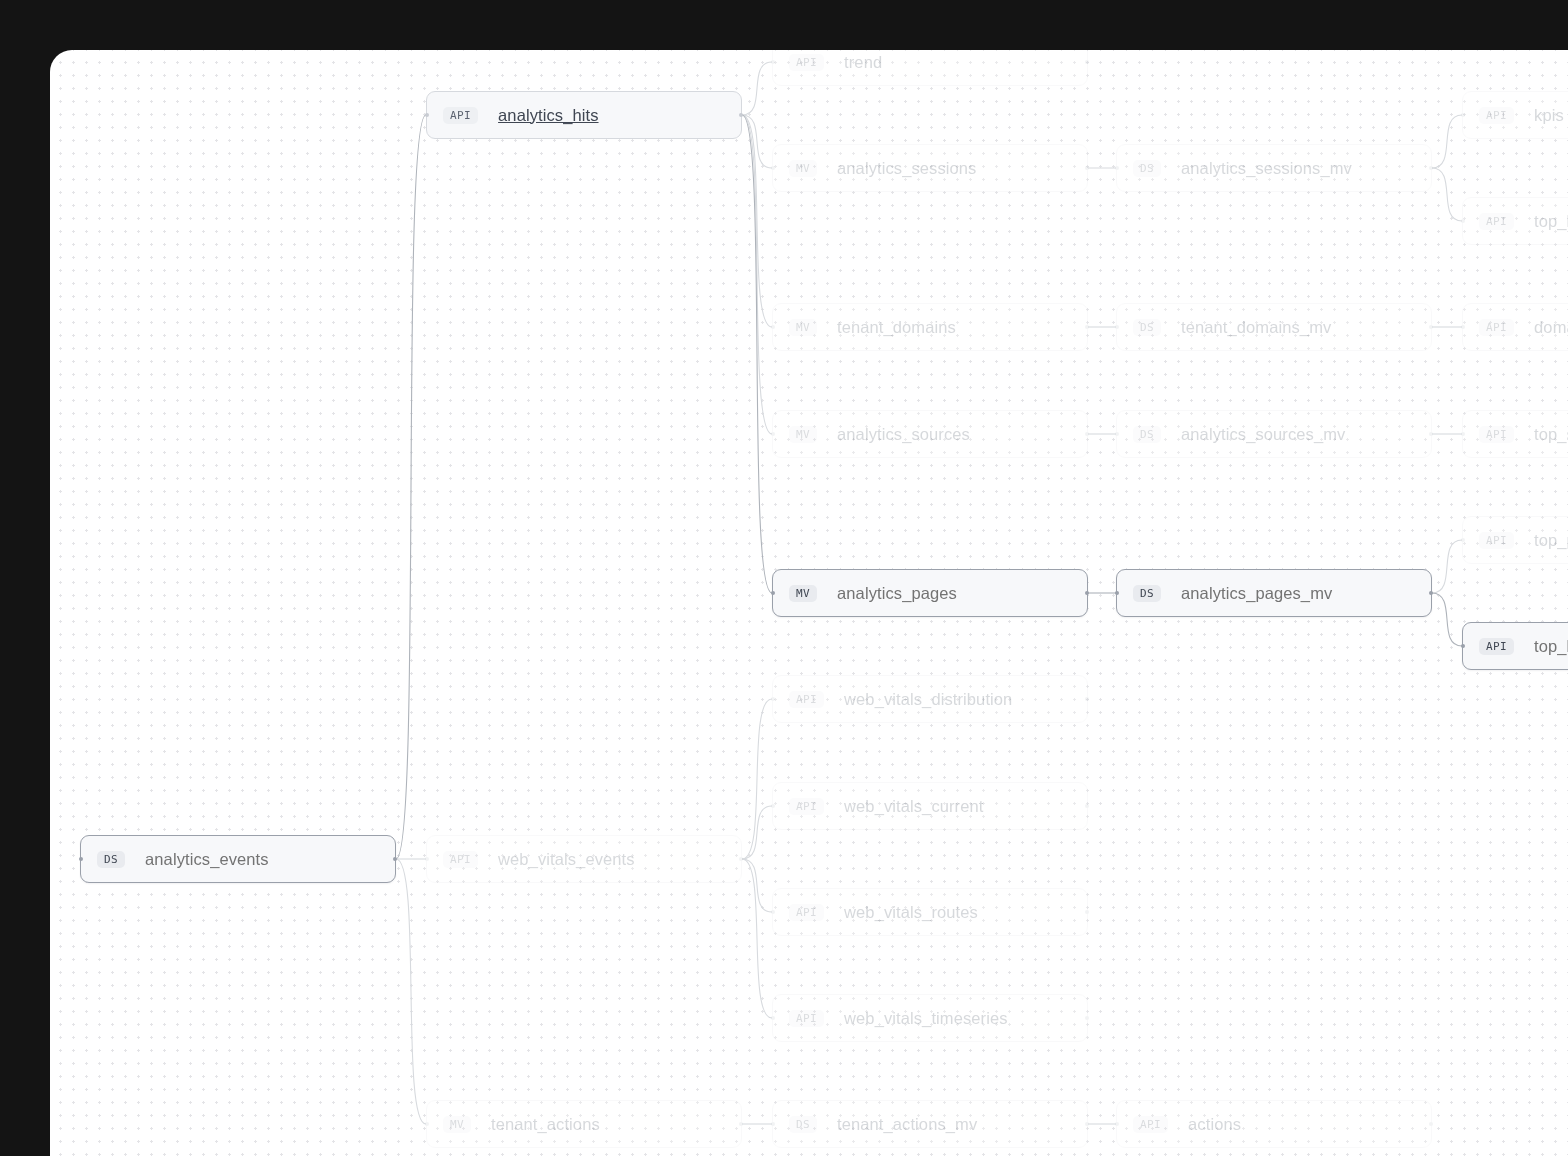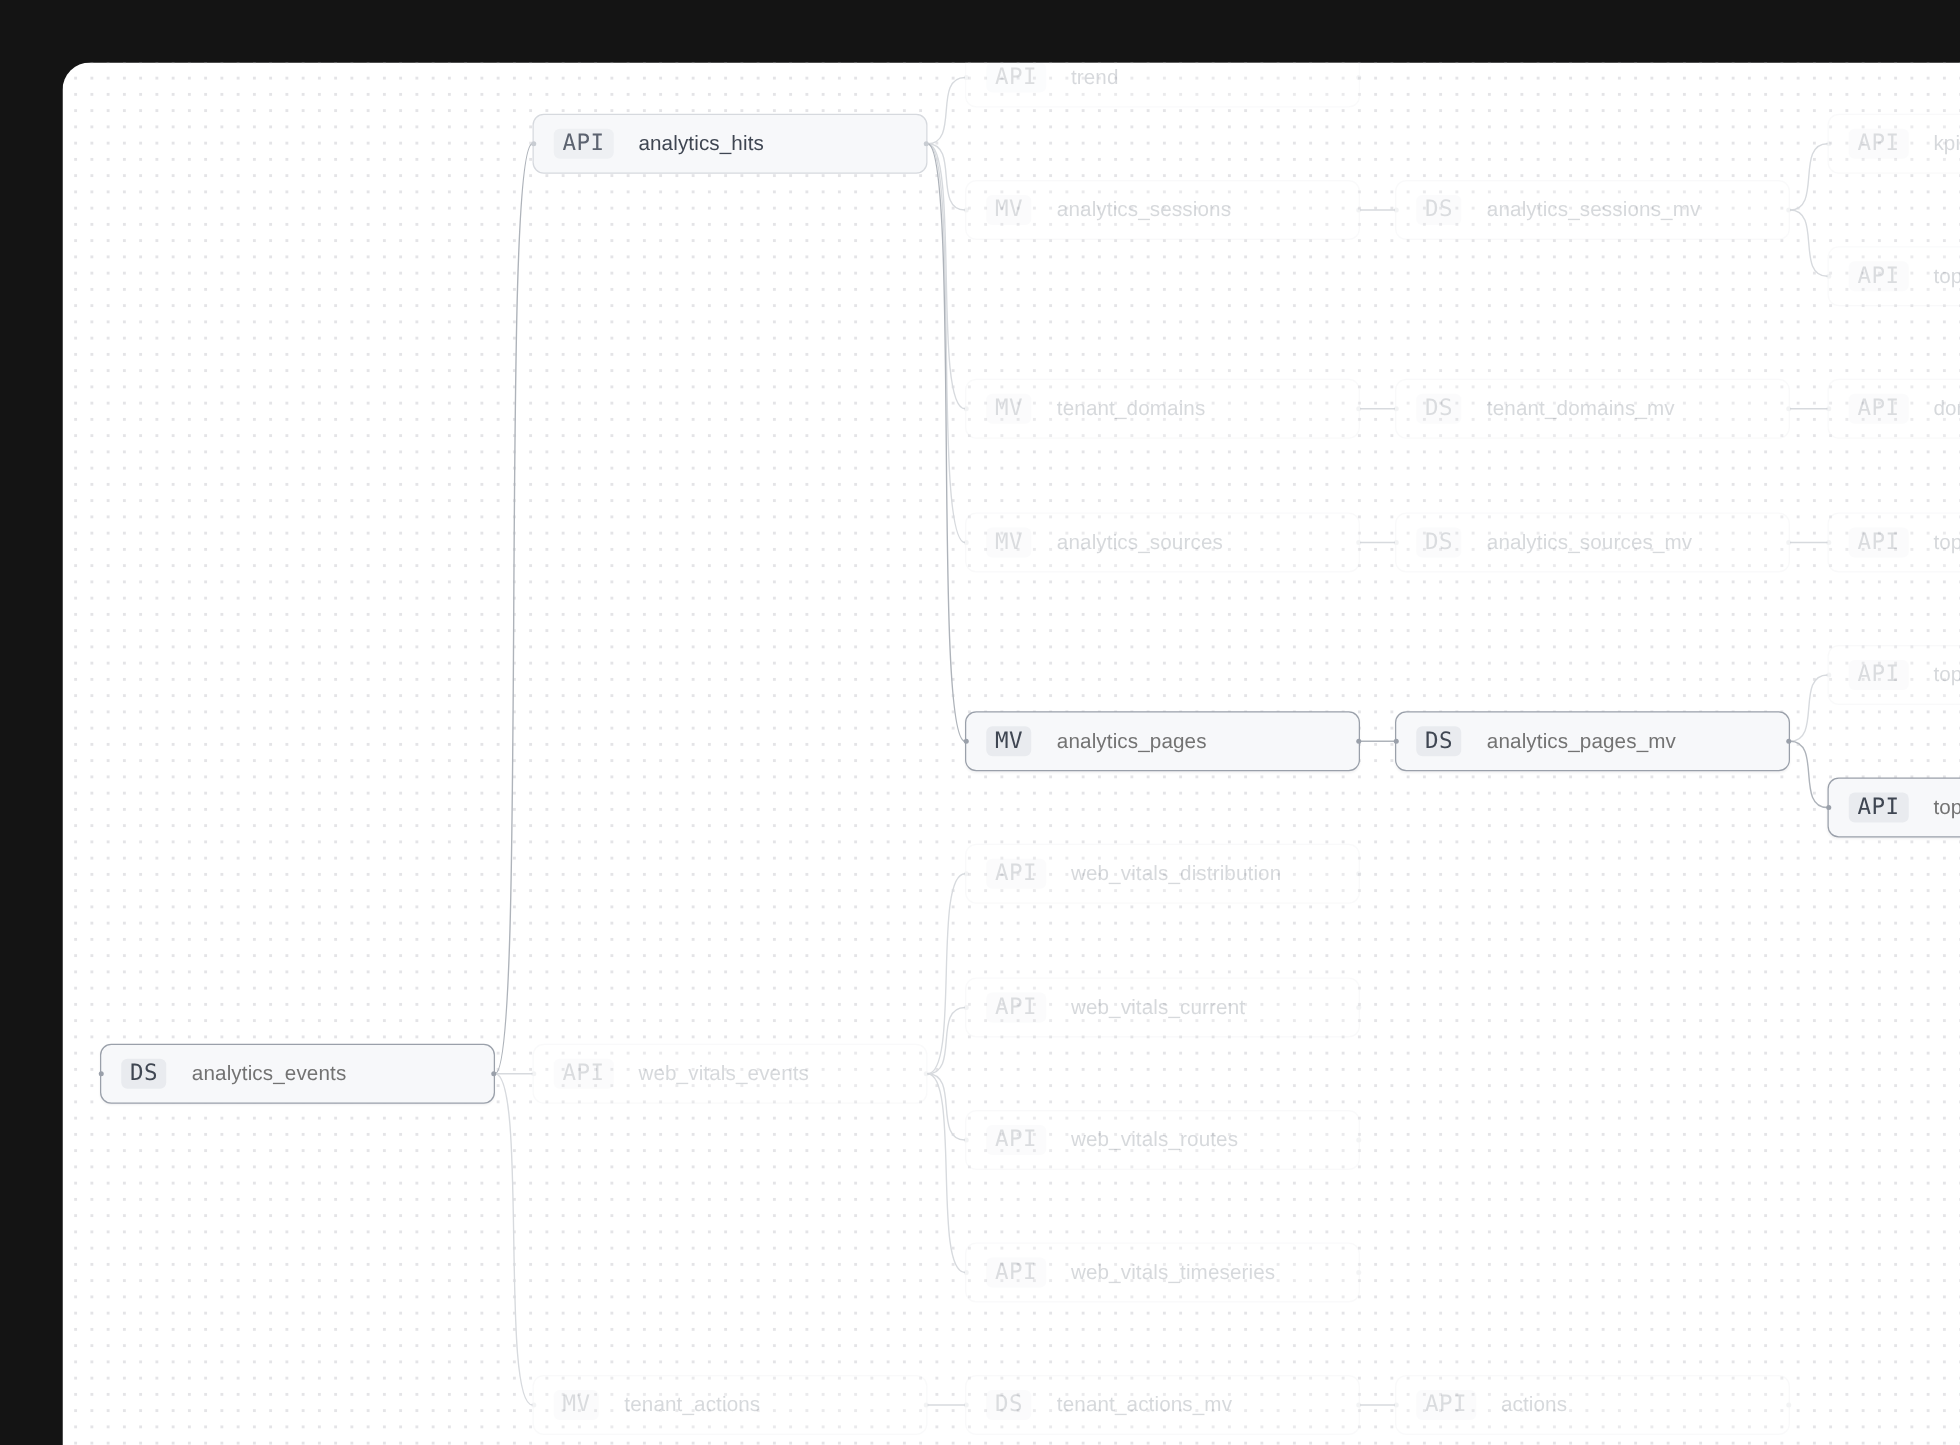--- a/index.html
+++ b/index.html
@@ -45,40 +45,40 @@
     border:1.6px solid #9aa0aa;
     box-shadow:0 1px 2px rgba(16,24,40,.06);
   }
   .node.semi{
     opacity:1;
     background:#f7f8fa;
     border:1px solid #d6d9de;
   }
   .badge{
     font-family:"DejaVu Sans Mono", monospace;
-    font-size:18px;
+    font-size:11px;
     letter-spacing:.4px;
     color:#5c6370;
     background:#eef0f3;
     border-radius:5px;
     padding:3px 7px;
     line-height:1;
     flex:0 0 auto;
   }
   .node.active .badge{background:#e9ebef;color:#3f4652;}
   .label{
     margin-left:20px;
     font-family:"Liberation Sans", sans-serif;
     font-size:16.5px;
     color:#4b5563;
     white-space:nowrap;
     letter-spacing:.1px;
   }
   .node.active .label{color:#737373;font-weight:500;}
-  .node.semi .label{color:#3f4652;}
+  .node.semi .label{color:#3f4652;text-decoration:underline;}
 
   
   .port{
     position:absolute;
     width:4px;height:4px;border-radius:50%;
     background:#c8ccd2;
     top:50%;margin-top:-2px;
   }
   .port.l{left:-2px;}
   .port.r{right:-2px;}

